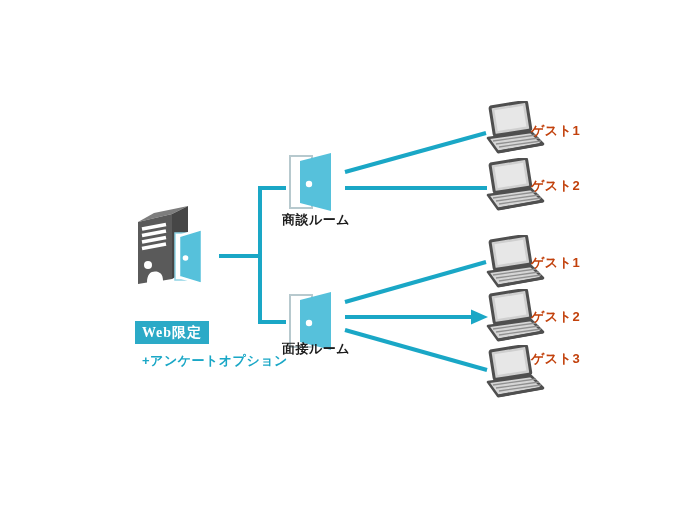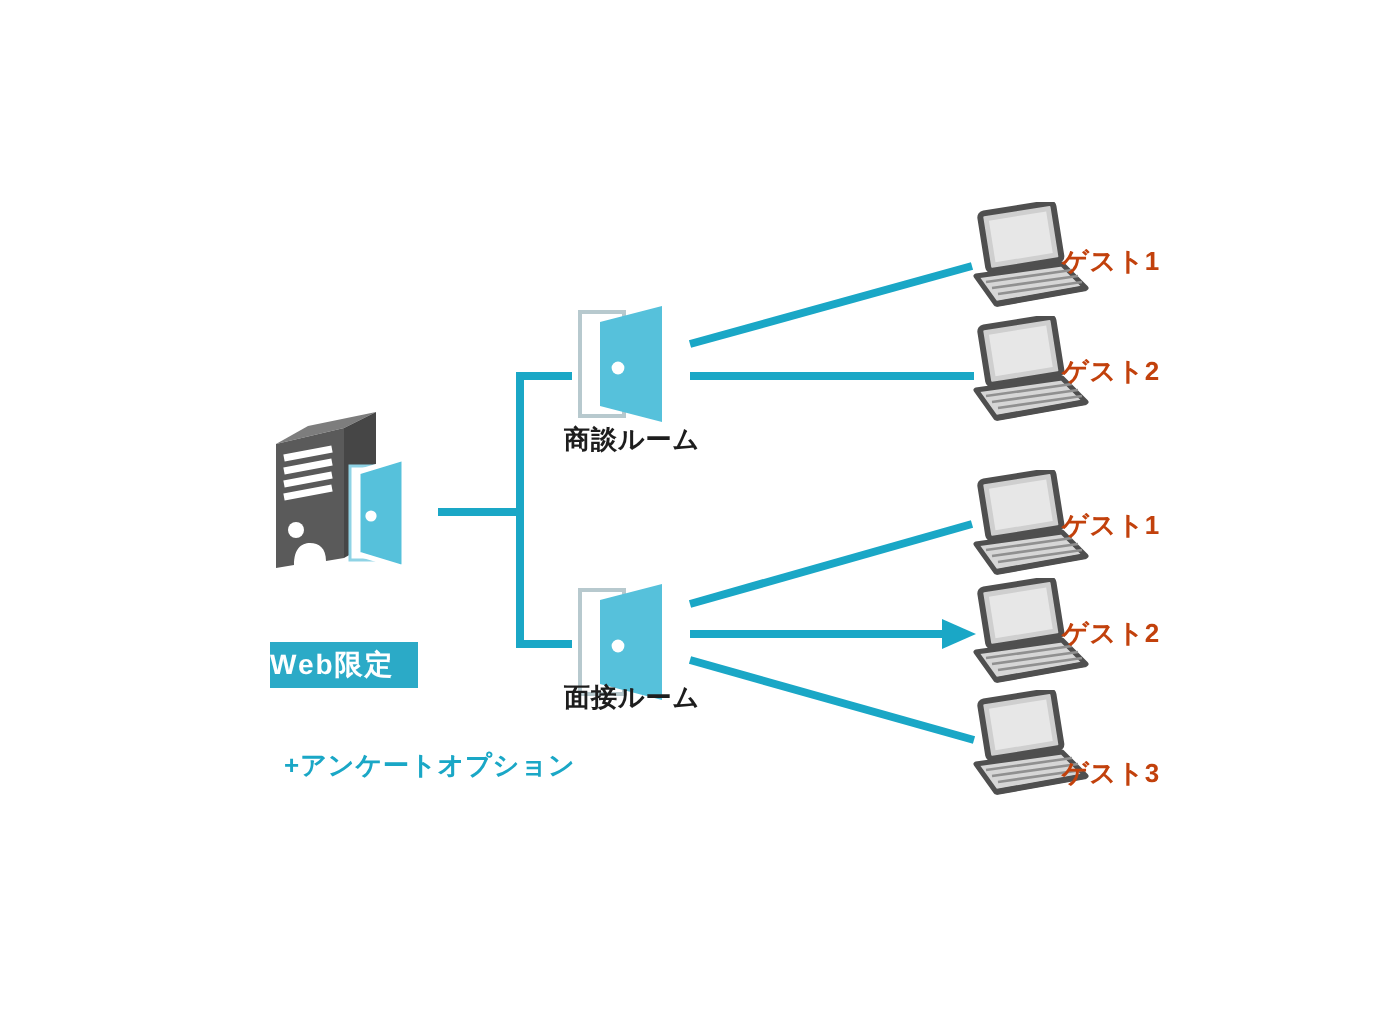--- a/index.html
+++ b/index.html
@@ -36,23 +36,24 @@
     white-space: nowrap;
   }
   .badge {
     position: absolute;
     left: 135px; top: 321px;
     width: 74px; height: 23px;
     background: var(--badge-bg);
     color: #ffffff;
     font-size: 14px;
     font-weight: bold;
-    text-align: left;
+    text-align: center;
     line-height: 23px;
     letter-spacing: 1px;
+    font-family: Liberation Serif, serif;
   }
   .option-label {
     position: absolute;
     left: 142px;
     font-size: 13px;
     font-weight: bold;
     color: var(--accent-teal);
     letter-spacing: 0.5px;
     white-space: nowrap;
   }
@@ -168,24 +169,24 @@
       <rect class="lt-screen-inner" x="11" y="7" width="29" height="21"></rect>
     </g>
     <polygon class="lt-base" points="3,37 46,31 58,43 13,51"></polygon>
     <path class="lt-keys" d="M8,40 L51,34 M11,43 L54,37 M14,46 L56,40"></path>
     <path class="lt-front" d="M13,51 L58,43"></path>
   </svg>
 
 
   <div class="badge">Web限定</div>
 
-  <div class="option-label" style="top:374px;">+アンケートオプション</div>
+  <div class="option-label" style="top:352px;">+アンケートオプション</div>
 
   <div class="node-label" style="left:272px;top:211px;width:88px;">商談ルーム</div>
   <div class="node-label" style="left:272px;top:340px;width:88px;">面接ルーム</div>
 
   <div class="guest-label" style="left:531px;top:122px;">ゲスト1</div>
   <div class="guest-label" style="left:531px;top:177px;">ゲスト2</div>
   <div class="guest-label" style="left:531px;top:254px;">ゲスト1</div>
   <div class="guest-label" style="left:531px;top:308px;">ゲスト2</div>
-  <div class="guest-label" style="left:531px;top:378px;">ゲスト3</div>
+  <div class="guest-label" style="left:531px;top:350px;">ゲスト3</div>
 
 </div>
 
 </body></html>

